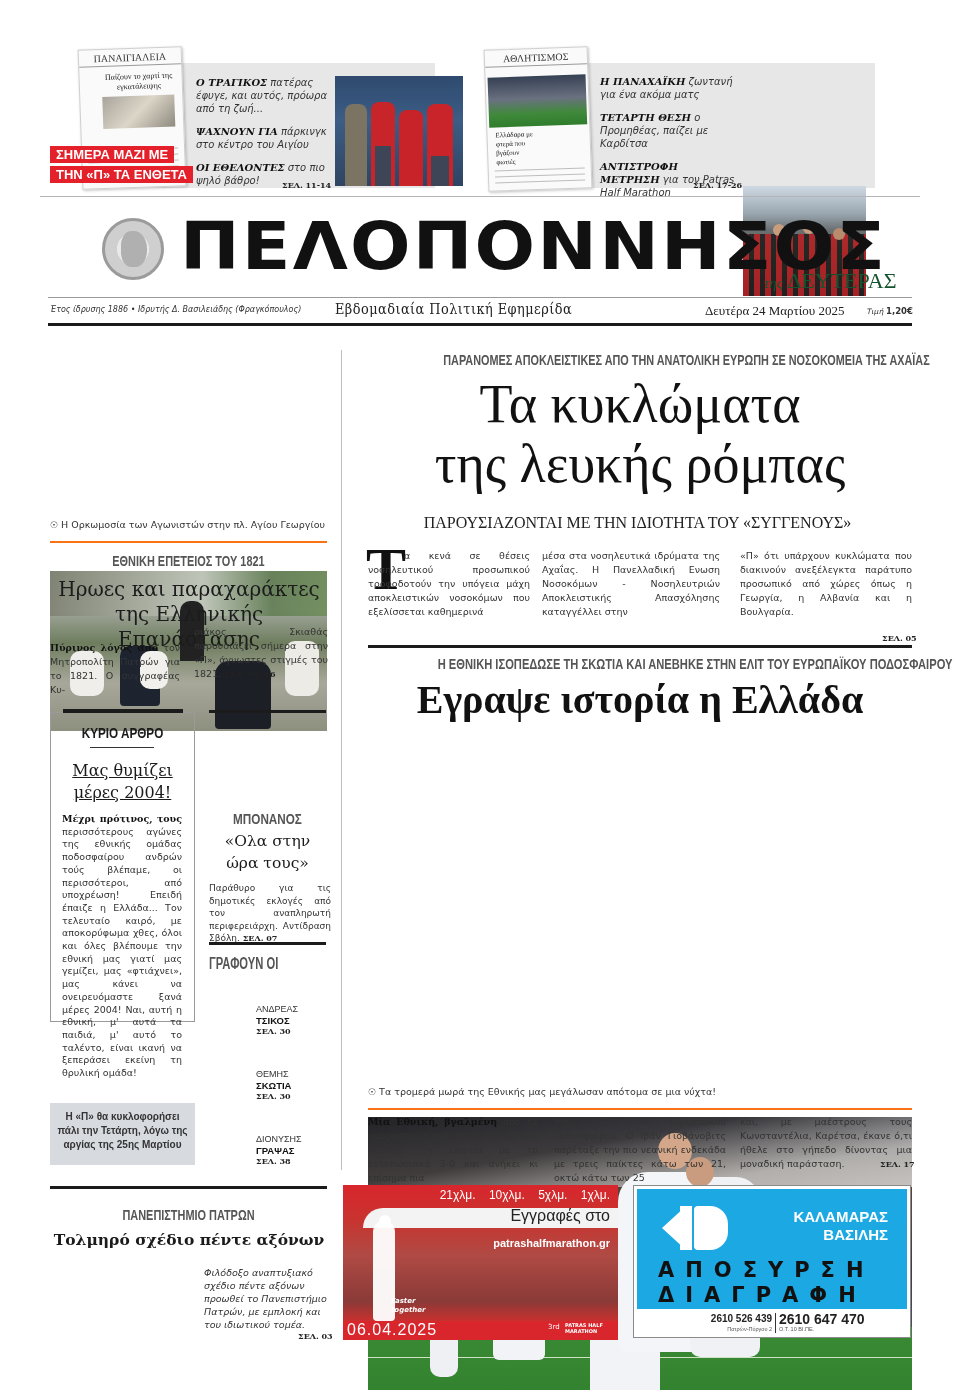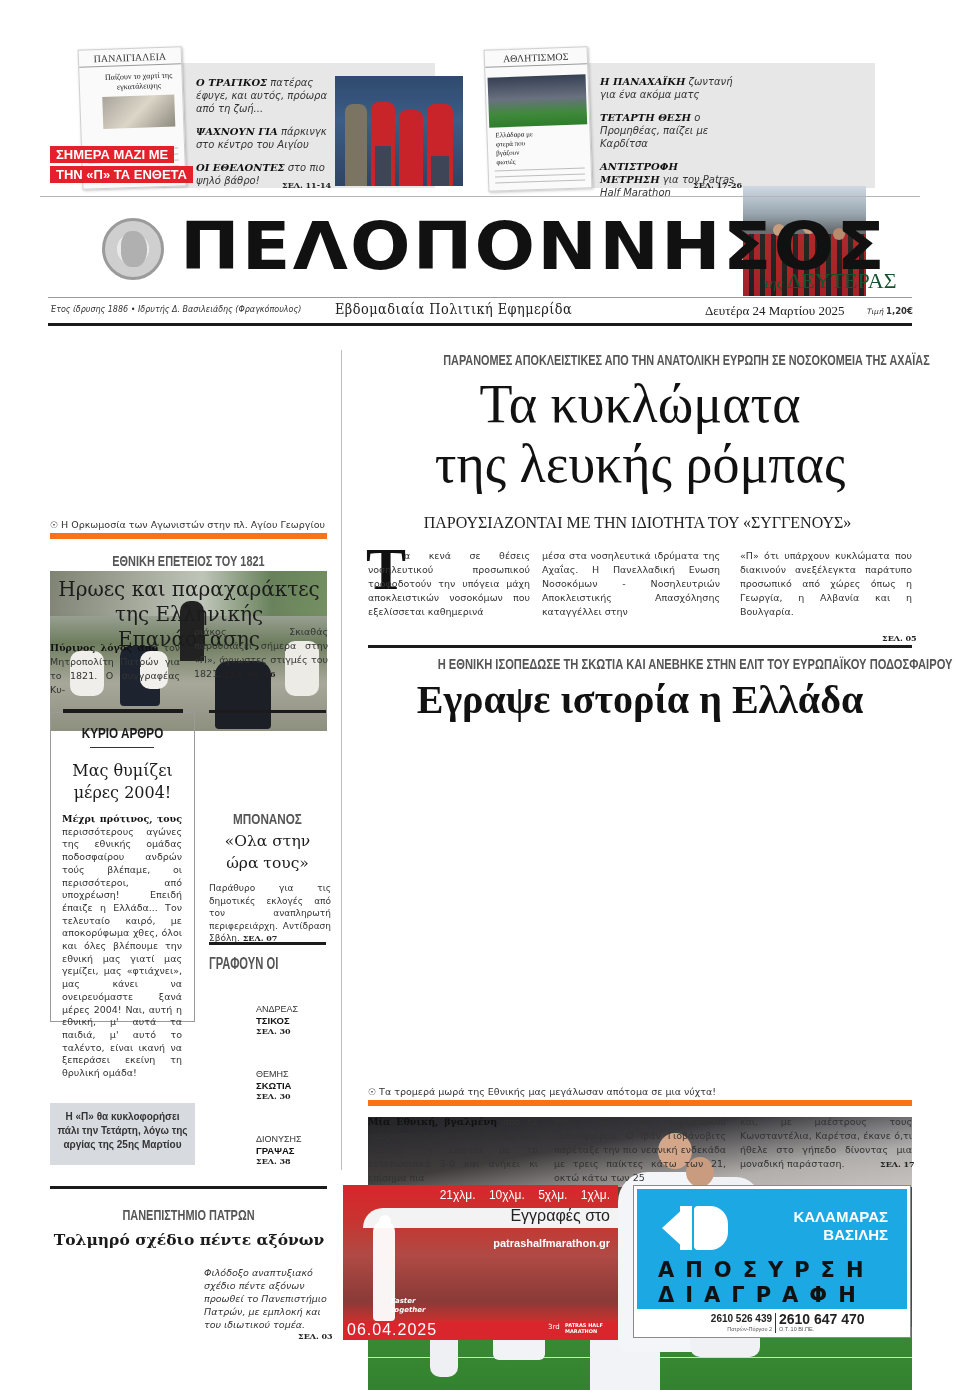--- a/index.html
+++ b/index.html
@@ -24,21 +24,21 @@
   .mast-sub { font-family: "Liberation Serif", serif; font-size: 22px; color: #14532d; margin-left: 16px; }
   .mast-sub i { font-size: 15px; }
   .info-row { font-size: 8px; color: #333; font-style: italic; }
   .hr-thin { background: #9a9a9a; height: 1px; }
   .hr-thick { background: #1b1b1b; height: 3px; }
 
   
   .kicker { font-family: "Liberation Sans", sans-serif; color: #555; font-weight: bold; transform: scaleX(0.78); transform-origin: center; white-space: nowrap; text-align: center; }
   .body-col { font-size: 9.5px; line-height: 14px; color: #333; text-align: justify; }
   .body-col b { font-family: "DejaVu Serif", serif; color: #111; }
-  .caption { font-size: 9.5px; color: #333; border-bottom: 6px solid #f97316; padding-bottom: 3px; }
+  .caption { font-size: 9.5px; color: #333; border-bottom: 2px solid #f97316; padding-bottom: 11px; }
   .caption .cam { font-size: 9px; margin-right: 3px; }
 
   .photo { overflow: hidden; position: relative; }
 </style>
 </head>
 <body>
 
 <div class="abs promo-bg" style="left:140px;top:63px;width:295px;height:125px;"></div>
 <div class="abs mini-paper" style="left:80px;top:48px;width:104px;height:140px;">
   <div class="mast">ΠΑΝΑΙΓΙΑΛΕΙΑ</div>
@@ -188,21 +188,21 @@
 </div>
 <div class="abs body-col" style="left:740px;top:1115px;width:172px;">
   <span>και, με μαέστρους τους Κωνσταντέλια, Καρέτσα, έκανε ό,τι ήθελε στο γήπεδο δίνοντας μια μοναδική παράσταση.</span>
 </div>
 <div class="abs sel" style="left:880px;top:1159px;">ΣΕΛ. 17</div>
 
 <div class="abs" style="left:50px;top:712px;width:145px;height:310px;border:1px solid #9a9a9a;"></div>
 <div class="abs" style="left:63px;top:709px;width:120px;height:4px;background:#1b1b1b;"></div>
 <div class="abs kicker" style="left:50px;top:724px;width:145px;font-size:15px;color:#1b1b1b;">ΚΥΡΙΟ ΑΡΘΡΟ</div>
 <div class="abs" style="left:90px;top:747px;width:64px;height:1px;background:#333;"></div>
-<div class="abs serif" style="left:50px;top:760px;width:145px;text-align:center;font-size:16px;line-height:22px;color:#1b1b1b;">
+<div class="abs serif" style="left:50px;top:760px;width:145px;text-align:center;font-size:16px;line-height:22px;color:#1b1b1b;text-decoration:underline;">
   <div>Μας θυμίζει</div>
   <div>μέρες 2004!</div>
 </div>
 <div class="abs body-col" style="left:62px;top:813px;width:120px;font-size:9.5px;line-height:12.7px;">
   <b>Μέχρι πρότινος, τους</b><span> περισσότερους αγώνες της εθνικής ομάδας ποδοσφαίρου ανδρών τούς βλέπαμε, οι περισσότεροι, από υποχρέωση! Επειδή έπαιζε η Ελλάδα... Τον τελευταίο καιρό, με αποκορύφωμα χθες, όλοι και όλες βλέπουμε την εθνική μας γιατί μας γεμίζει, μας «φτιάχνει», μας κάνει να ονειρευόμαστε ξανά μέρες 2004! Ναι, αυτή η εθνική, μ' αυτά τα παιδιά, μ' αυτό το ταλέντο, είναι ικανή να ξεπεράσει εκείνη τη θρυλική ομάδα!</span>
 </div>
 
 <div class="abs" style="left:50px;top:1103px;width:145px;height:62px;background:#d7dbe0;"></div>
 <div class="abs" style="left:56px;top:1110px;width:133px;text-align:center;font-family:'Liberation Sans',sans-serif;font-weight:bold;font-size:10px;line-height:14px;color:#333;">Η «Π» θα κυκλοφορήσει πάλι την Τετάρτη, λόγω της αργίας της 25ης Μαρτίου</div>
 

